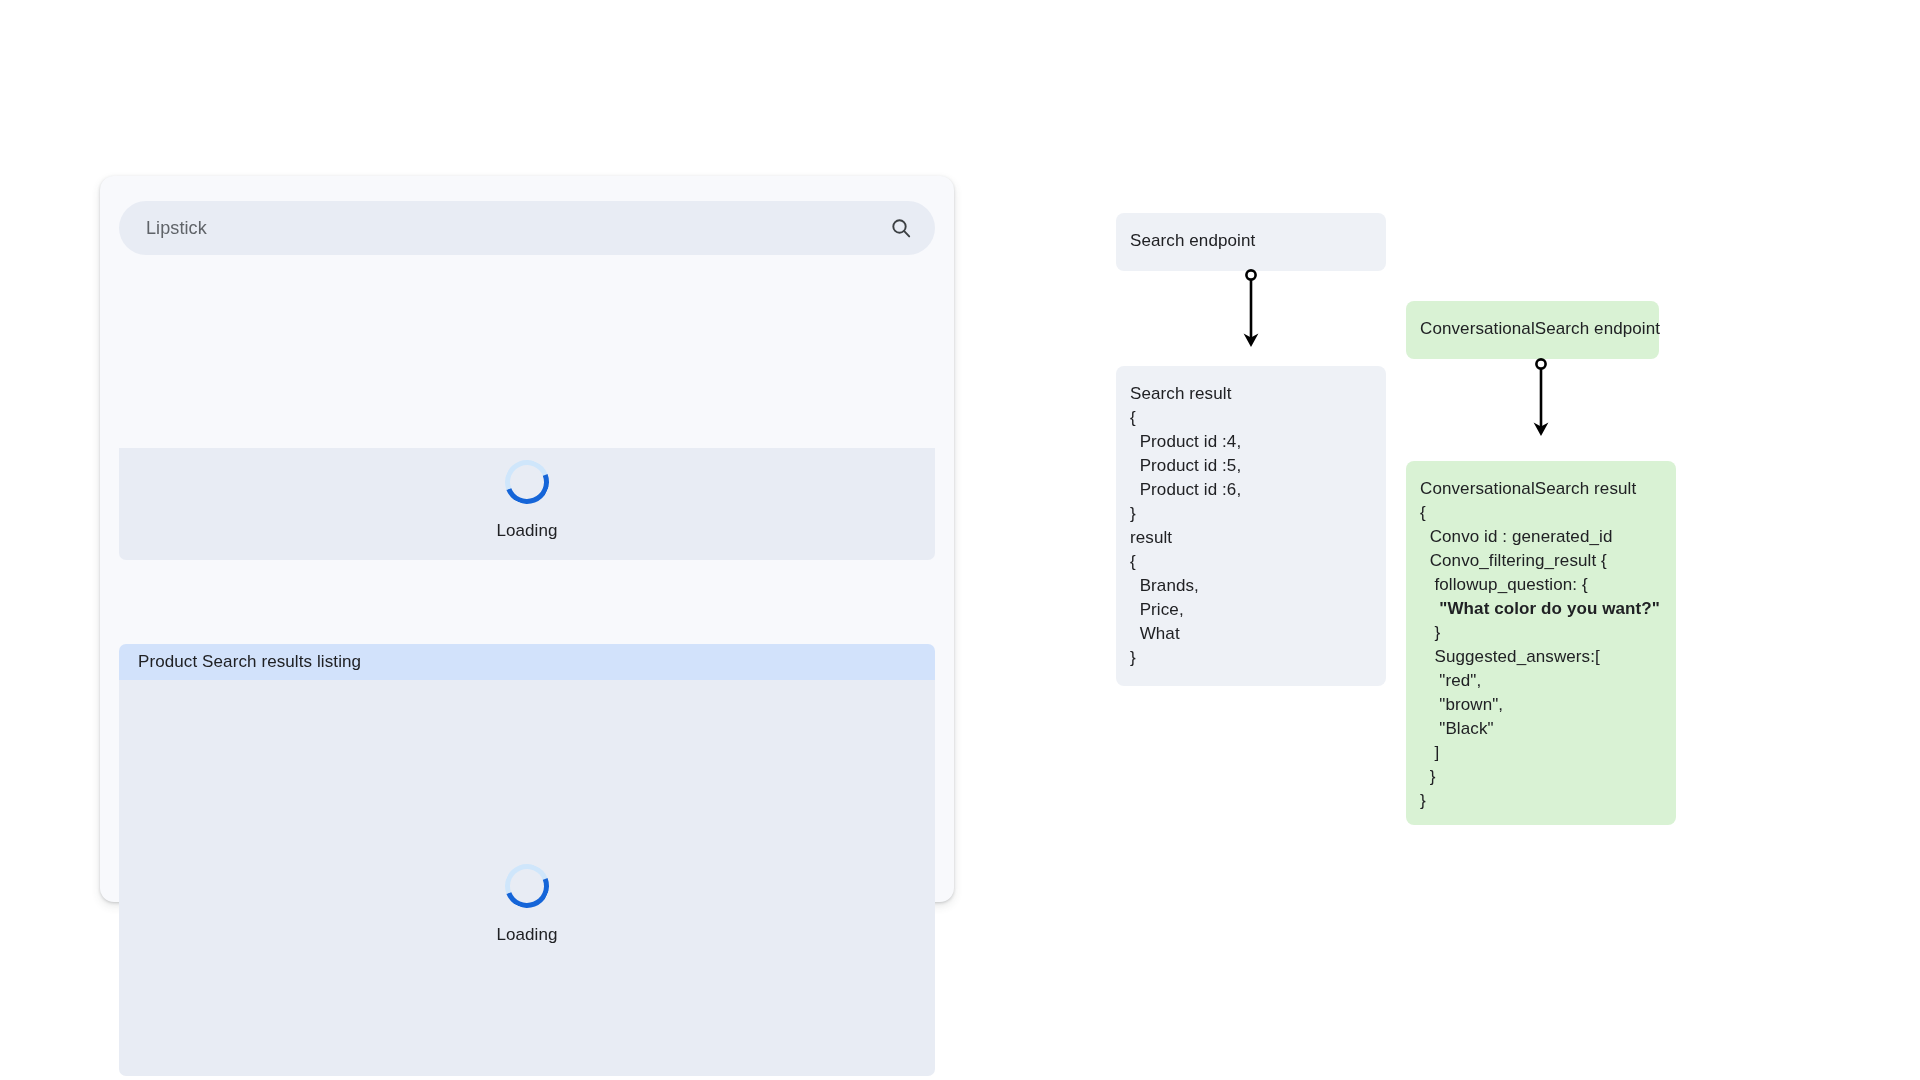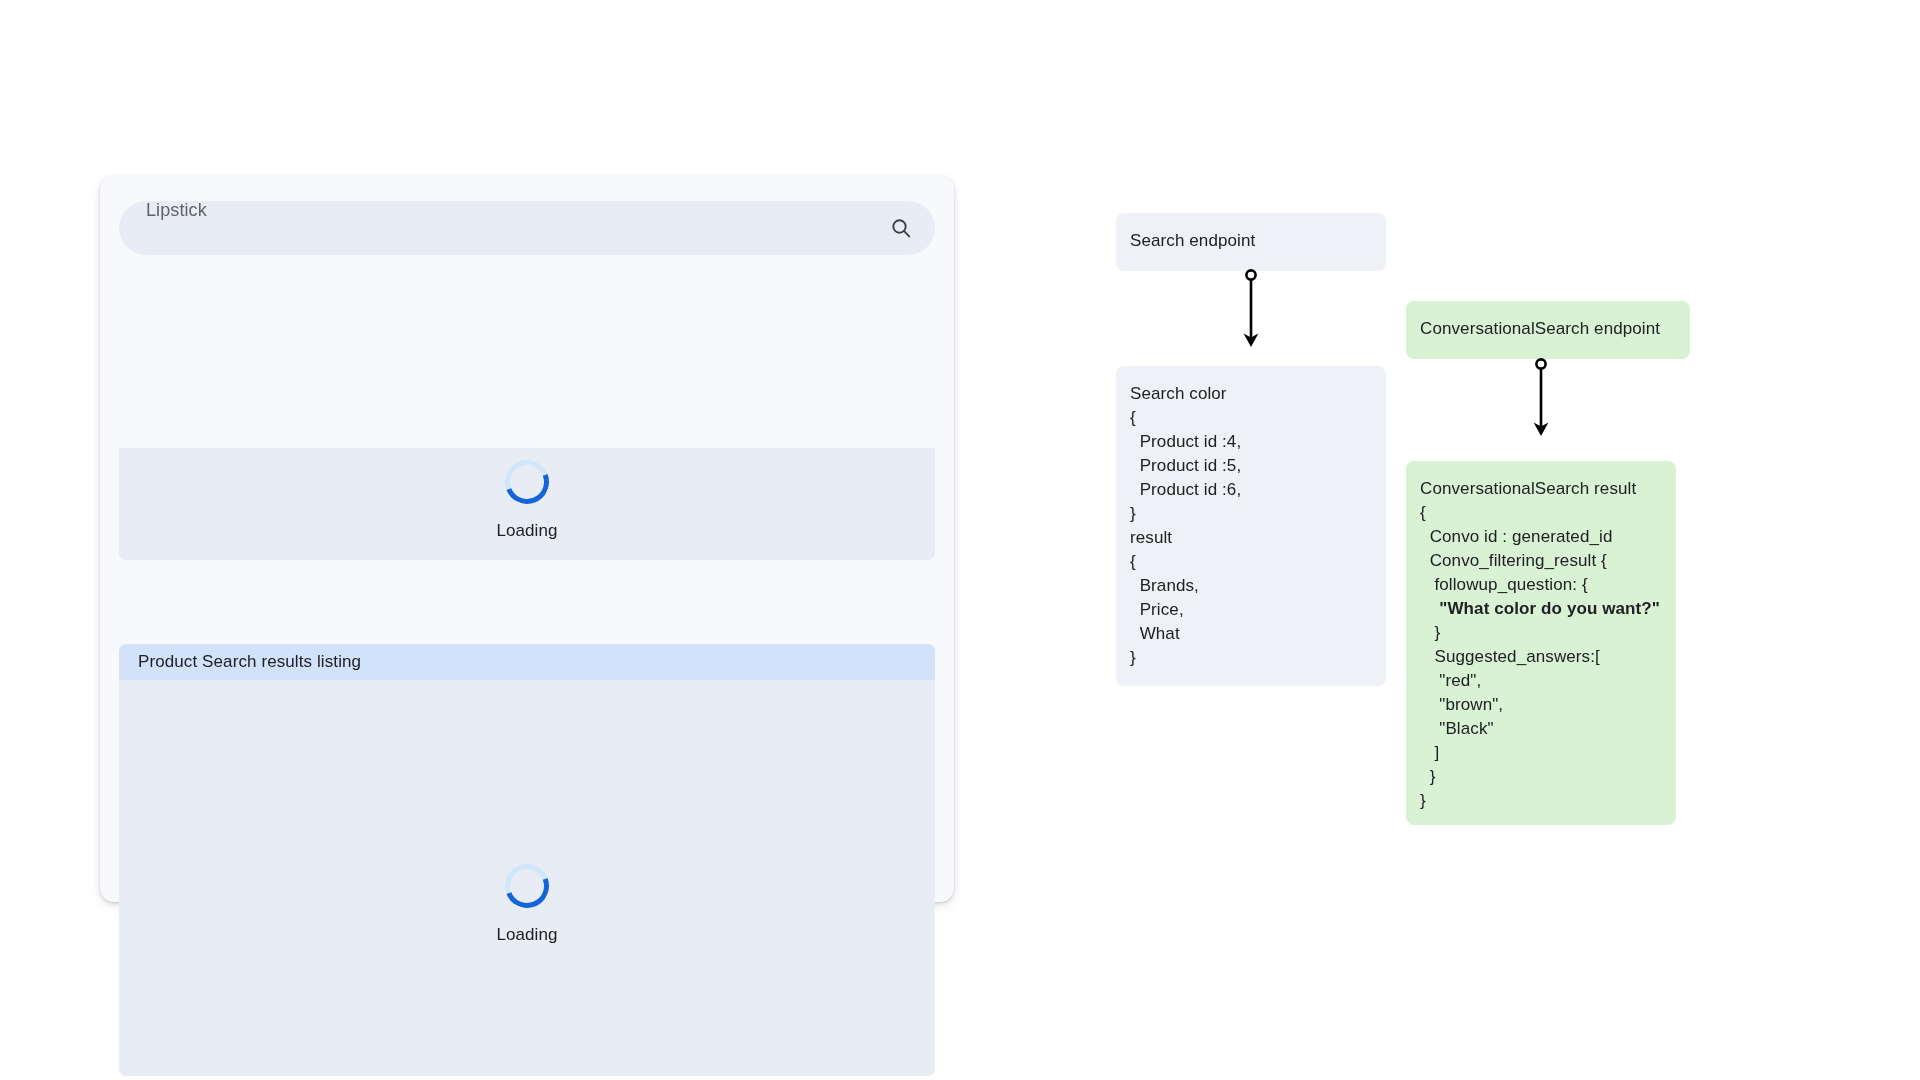--- a/index.html
+++ b/index.html
@@ -19,21 +19,21 @@
     background: #f8f9fc;
     border-radius: 14px;
     box-shadow: 0 1px 3px rgba(60,64,67,.22), 0 4px 10px rgba(60,64,67,.12);
   }
   .search-bar {
     position: absolute;
     left: 19px; top: 25px;
     width: 816px; height: 54px;
     background: #e8ecf4;
     border-radius: 27px;
-    display: flex; 
+    display: flex; align-items: center;
   }
   .search-value {
     margin-left: 27px;
     font-size: 18px;
     color: #5f6368;
     letter-spacing: .1px;
     line-height: 1;
   }
   .search-icon {
     position: absolute; right: 22px; top: 50%;
@@ -110,21 +110,21 @@
     font-size: 17px;
     color: #202124;
     letter-spacing: .1px;
     line-height: 24px;
     white-space: pre;
   }
   .code .cl.bold { font-weight: 700; }
 
   #node-search-endpoint { left: 1116px; top: 213px; width: 270px; height: 58px; }
   #node-search-result   { left: 1116px; top: 366px; width: 270px; height: 320px; }
-  #node-cs-endpoint     { left: 1406px; top: 301px; width: 284px; height: 58px; }
+  #node-cs-endpoint     { left: 1406px; top: 301px; width: 253px; height: 58px; }
   #node-cs-result       { left: 1406px; top: 461px; width: 270px; height: 364px; }
 
   .connector { position: absolute; }
   .connector svg { display: block; }
   #connector-search { left: 1236px; top: 268px; }
   #connector-cs     { left: 1526px; top: 357px; }
 </style>
 </head>
 <body>
 
@@ -171,21 +171,21 @@
 
   <div class="connector" id="connector-search">
     <svg width="30" height="82" viewBox="0 0 30 82">
       <circle cx="15" cy="7" r="4.6" fill="none" stroke="#000" stroke-width="2.6"></circle>
       <line x1="15" y1="11.6" x2="15" y2="70" stroke="#000" stroke-width="2.6"></line>
       <path d="M15 79 L7.6 65.5 L15 69.5 L22.4 65.5 Z" fill="#000"></path>
     </svg>
   </div>
 
   <div class="dnode gray" id="node-search-result">
-    <div class="title">Search color</div>
+    <div class="title">Search result</div>
     <div class="code" id="search-result-code">
         <div class="cl">{</div>
         <div class="cl">  Product id :4,</div>
         <div class="cl">  Product id :5,</div>
         <div class="cl">  Product id :6,</div>
         <div class="cl">}</div>
         <div class="cl">result</div>
         <div class="cl">{</div>
         <div class="cl">  Brands,</div>
         <div class="cl">  Price,</div>

